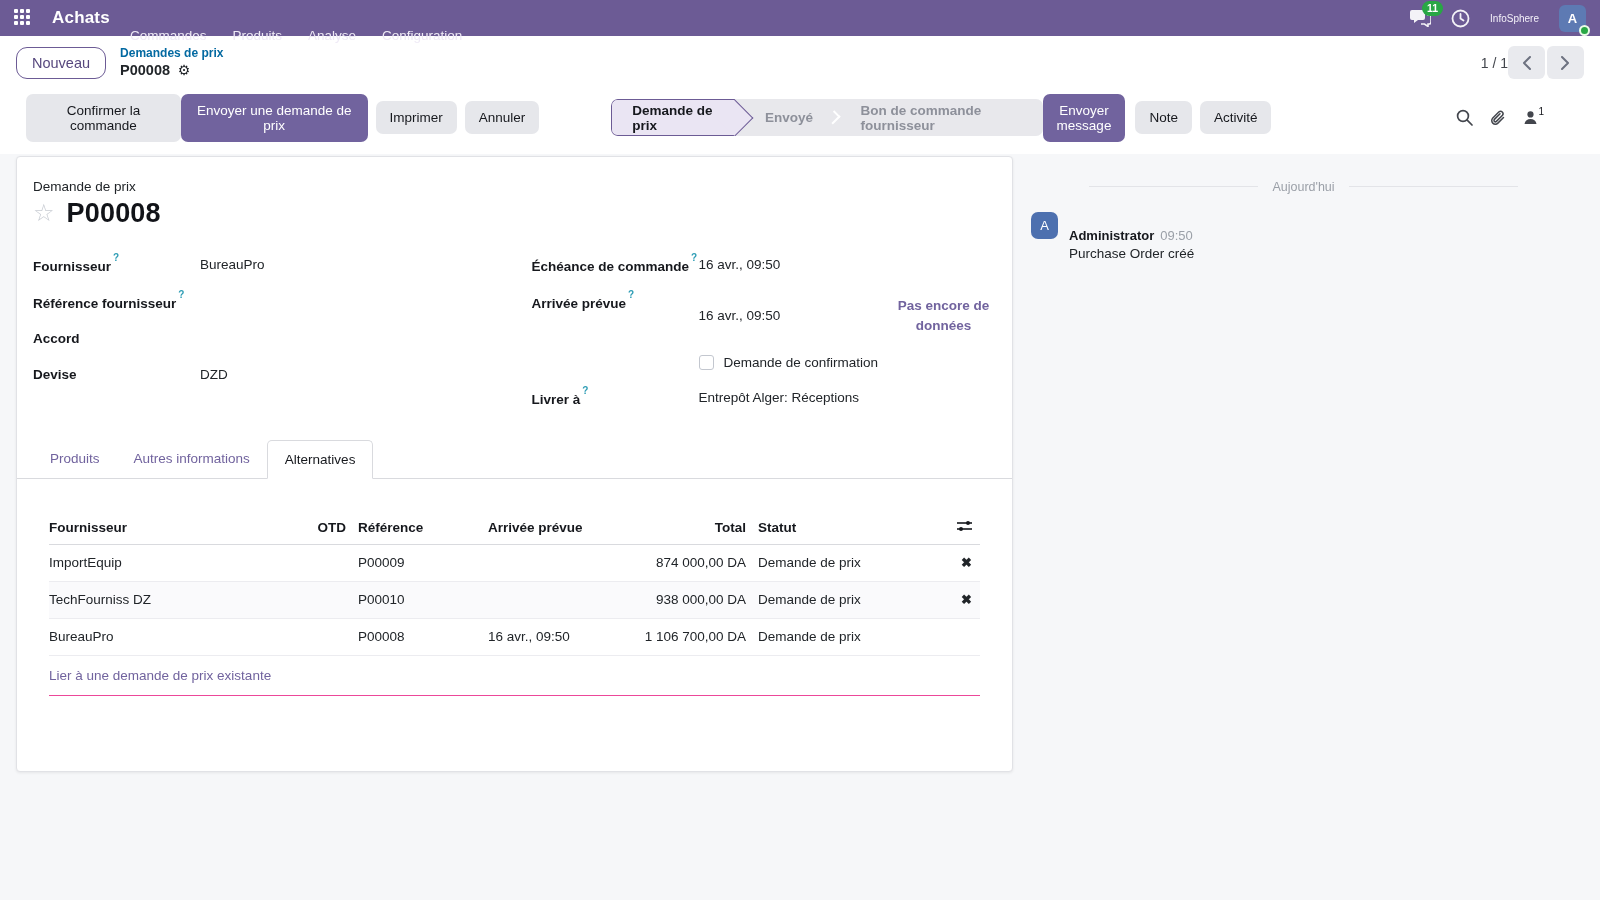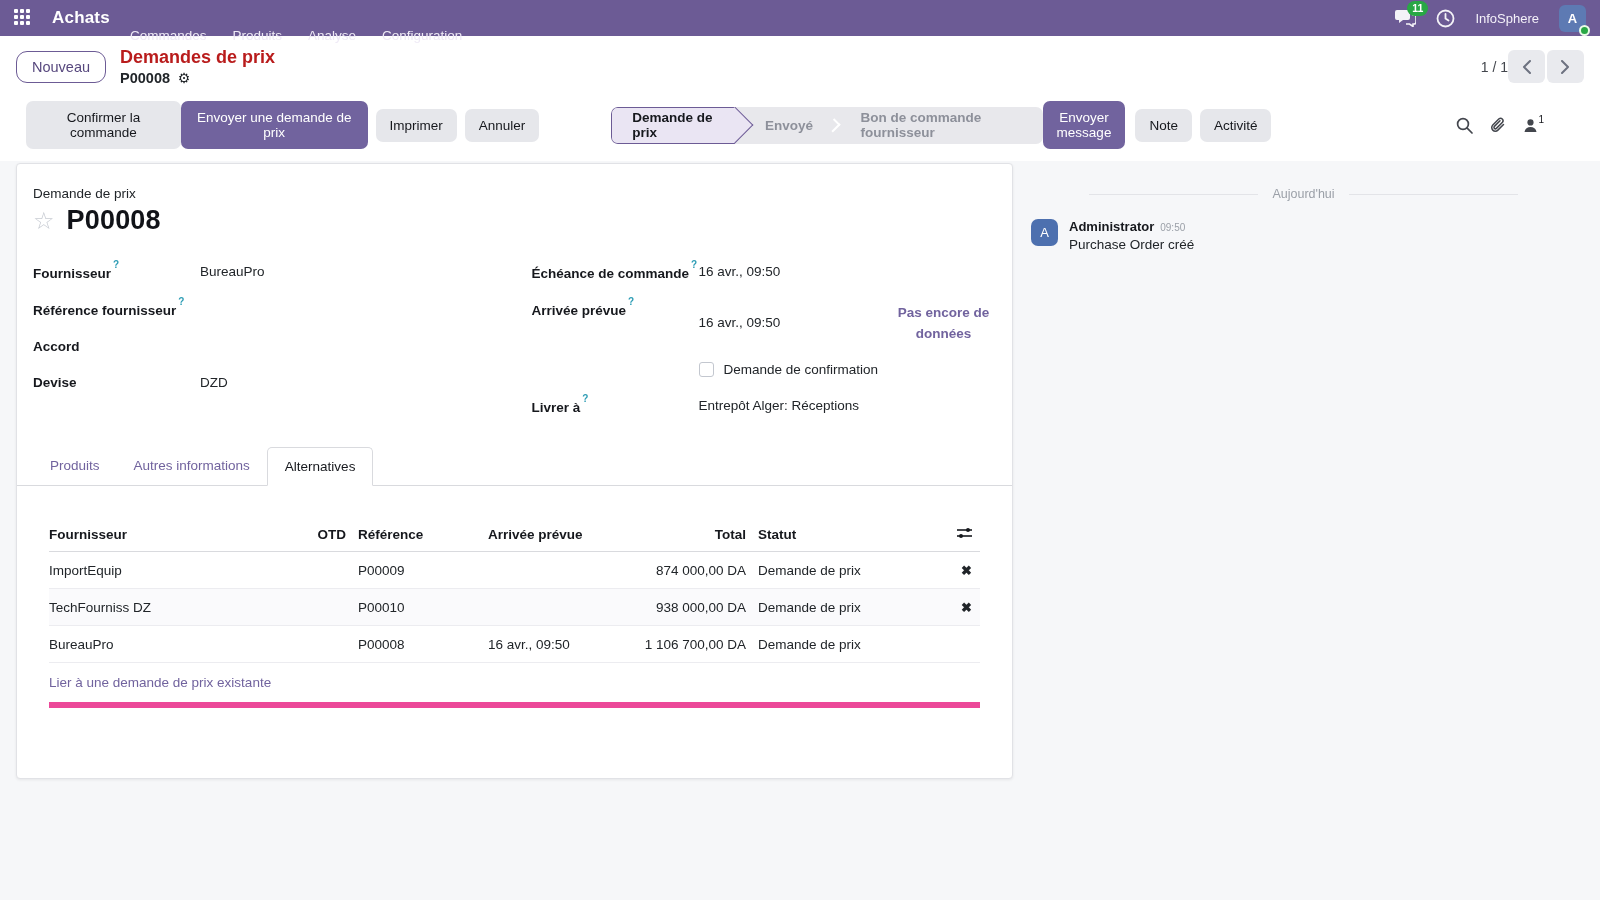--- a/index.html
+++ b/index.html
@@ -19,37 +19,37 @@
   .apps-grid i { background:#fff; border-radius:1px; }
   .brand { font-size:17px; font-weight:700; letter-spacing:.2px; cursor:pointer; }
   .nav-menu { display:flex; gap:26px;margin-top:34px; }
   .nav-item { font-size:13.5px; color:#efeaf6; cursor:pointer; }
   .nav-right { margin-left:auto; display:flex; align-items:center; gap:20px; }
   .icon-btn { position:relative; cursor:pointer; display:flex; align-items:center; }
   .badge {
     position:absolute; top:-8px; right:-12px; background:#28a745; color:#fff;
     font-size:10.5px; font-weight:700; border-radius:9px; padding:1px 5px; line-height:13px;
   }
-  .company-name { font-size:13px; color:#f4f1f9; cursor:pointer; }
+  .company-name { font-size:10px; color:#f4f1f9; cursor:pointer; }
   .avatar-sq {
     width:27px; height:27px; border-radius:6px; background:#5d7ab3; color:#fff;
     display:flex; align-items:center; justify-content:center; font-size:13px; font-weight:700;
     position:relative; cursor:pointer;
   }
   .status-dot { position:absolute; right:-4px; bottom:-4px; width:11px; height:11px; border-radius:50%; background:#28a745; border:2px solid #eafbe7; }
 
   
   .control-panel { background:#fff; }
   .breadcrumb-row { display:flex; align-items:center; padding:10px 16px 6px; }
   .btn-new {
     background:#fff; border:1px solid #6C5B95; color:#57487e; font-weight:500;
     font-size:14.5px; padding:7px 15px; border-radius:11px; cursor:pointer;
   }
   .crumbs { margin-left:14px; line-height:1.25; }
-  .crumb-parent { color:#b91c1c; font-weight:600; font-size:18px; cursor:pointer; display:block; }
+  .crumb-parent { color:#0369a1; font-weight:600; font-size:12px; cursor:pointer; display:block; }
   .crumb-current { color:#212529; font-weight:600; font-size:14.5px; }
   .gear { font-size:14px; color:#212529; cursor:pointer; margin-left:4px; }
   .pager { margin-left:auto; display:flex; align-items:center; }
   .pager-text { font-size:14px; color:#43464d; }
   .pager-btns { display:flex; gap:2px; }
   .pager-btn {
     width:37px; height:33px; background:#e9eaee; border:none; border-radius:6px; color:#6d7280;
     display:flex; align-items:center; justify-content:center; cursor:pointer;
   }
   .pager-btn svg { display:block; }
@@ -130,36 +130,36 @@
     display:grid; grid-template-columns:252px 45px 130px 130px 140px 210px 1fr;
     align-items:center; min-height:37px; border-bottom:1px solid #ececf0;
   }
   .trow.thead { border-bottom:1px solid #d9dade; color:#16181d; font-weight:700; min-height:34px; }
   .trow .c-otd, .trow .c-total { text-align:right; }
   .trow .c-ref, .trow .c-arr, .trow .c-statut { padding-left:12px; }
   .trow .c-act { text-align:right; padding-right:8px; }
   .trow.body:nth-child(odd) { background:#fafafc; }
   .del-x { font-size:13px; font-weight:700; color:#212529; cursor:pointer; }
   .filter-icon { cursor:pointer; display:inline-block; }
-  .link-row { padding:12px 0; border-bottom:6px solid #ec4899; }
+  .link-row { padding:12px 0; border-bottom:1px solid #ec4899; }
   .link-existing { color:#71639e; cursor:pointer; }
   .card-spacer { height:50px; }
 
   
   .chatter { flex:1; padding:4px 6px 0 0; }
   .day-divider { display:flex; align-items:center; gap:14px; margin:20px 60px 18px; color:#9ba0a8; font-size:12.5px; font-weight:500; }
   .day-divider .line { flex:1; height:1px; background:#e3e4e8; }
   .message { display:flex; gap:11px; padding-left:2px; }
   .msg-avatar {
     width:27px; height:27px; border-radius:7px; background:#4d70af; color:#fff;
     display:flex; align-items:center; justify-content:center; font-size:13px; font-weight:500; flex:0 0 27px;
   }
   .msg-head { display:flex; align-items:baseline; gap:6px; }
   .msg-author { font-weight:700; color:#16181d; font-size:13px; cursor:pointer; }
-  .msg-time { color:#9ba0a8; font-size:10px; }
+  .msg-time { color:#9ba0a8; font-size:13px;margin-top:16px; }
   .msg-body { margin-top:3px; color:#212529; font-size:13.5px; }
 </style>
 </head>
 <body>
 
 <header class="navbar">
   <span class="apps-grid">
       <i></i>
       <i></i>
       <i></i>

